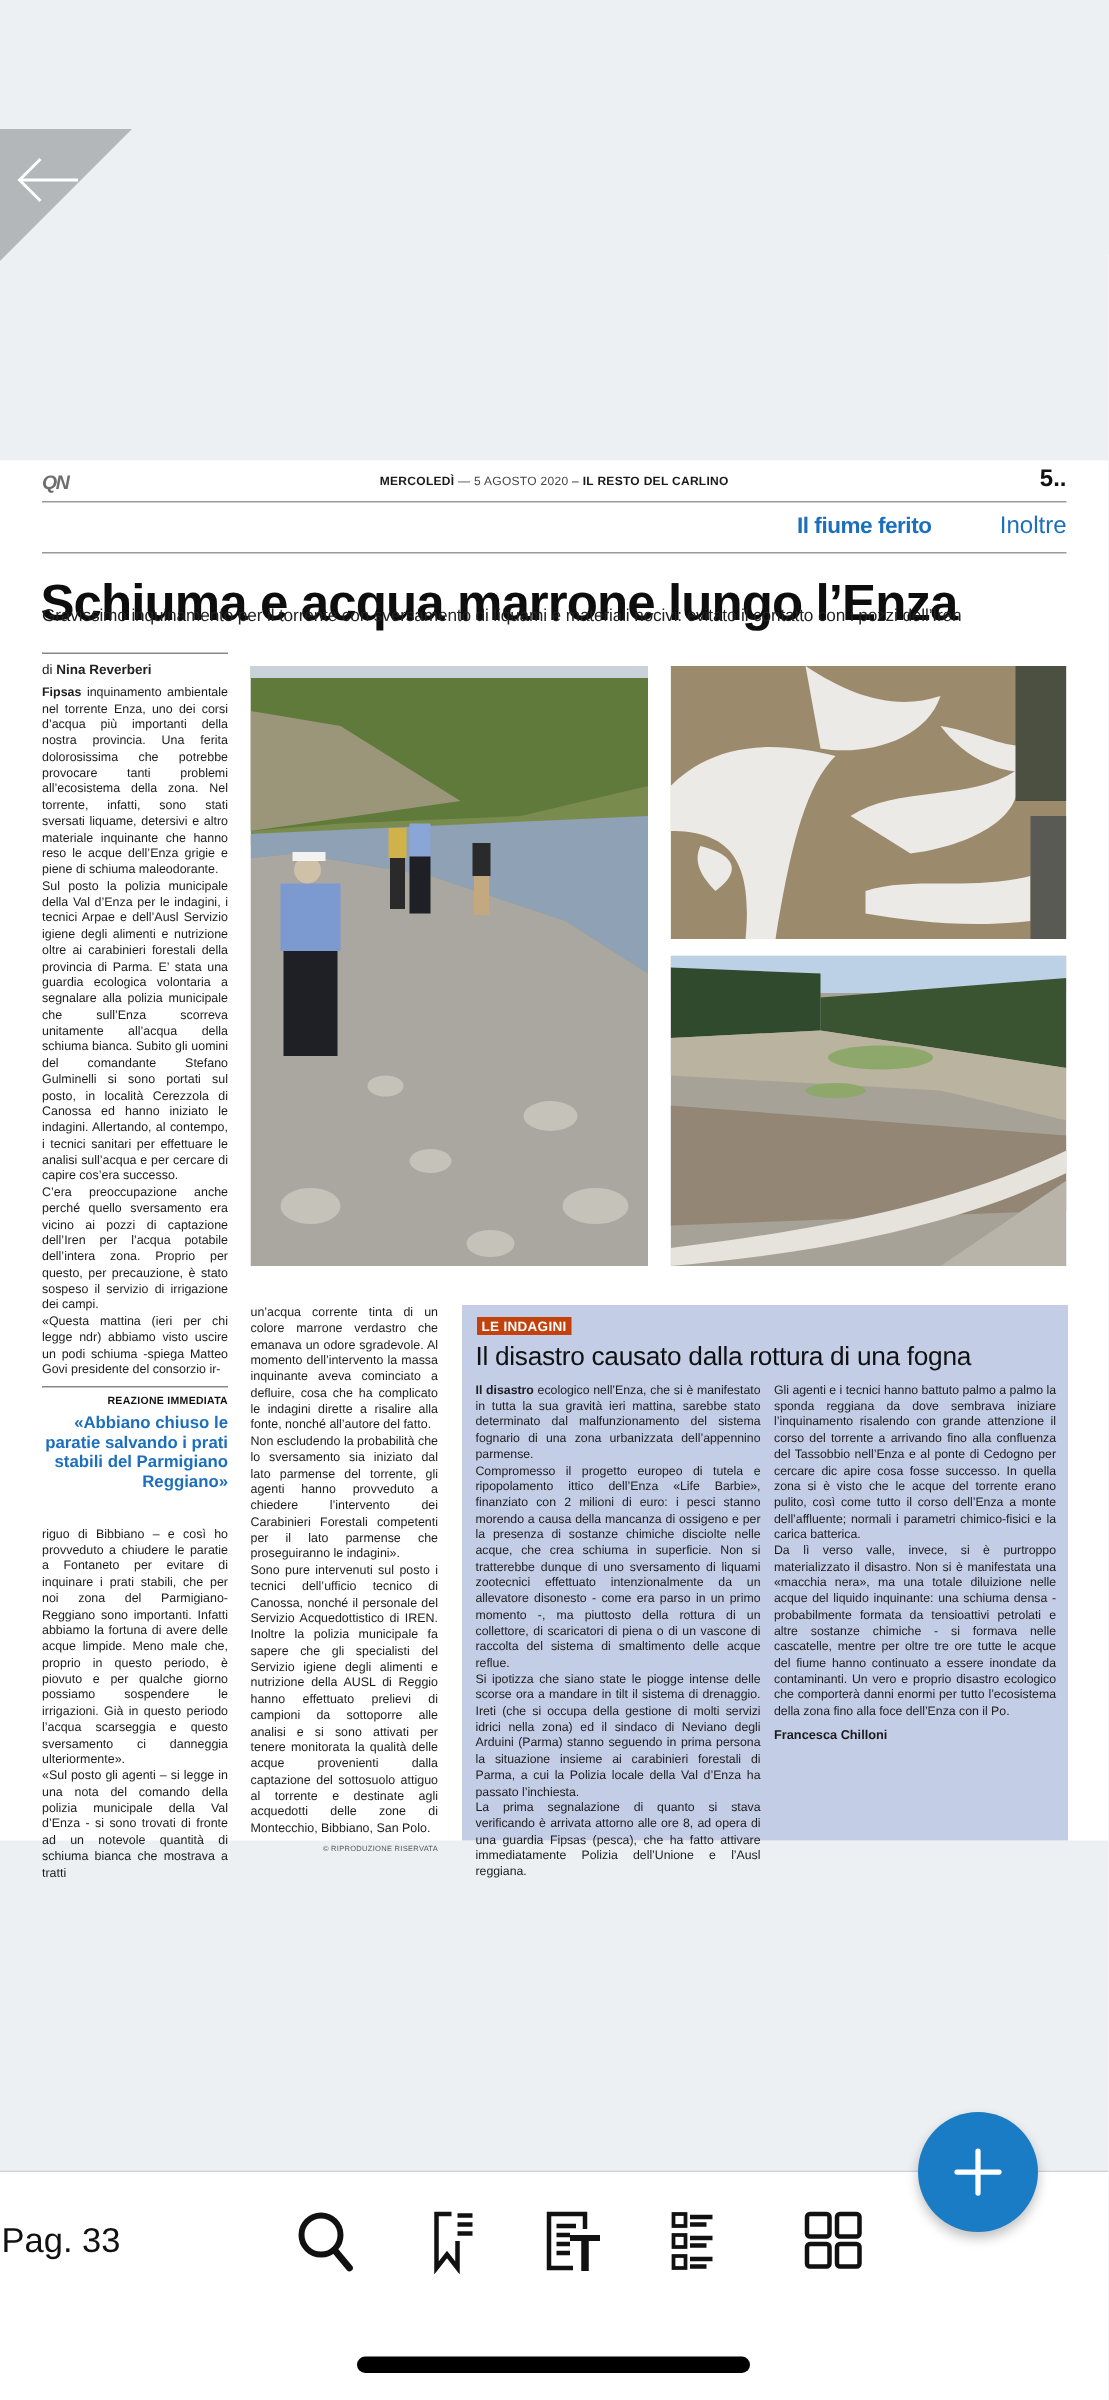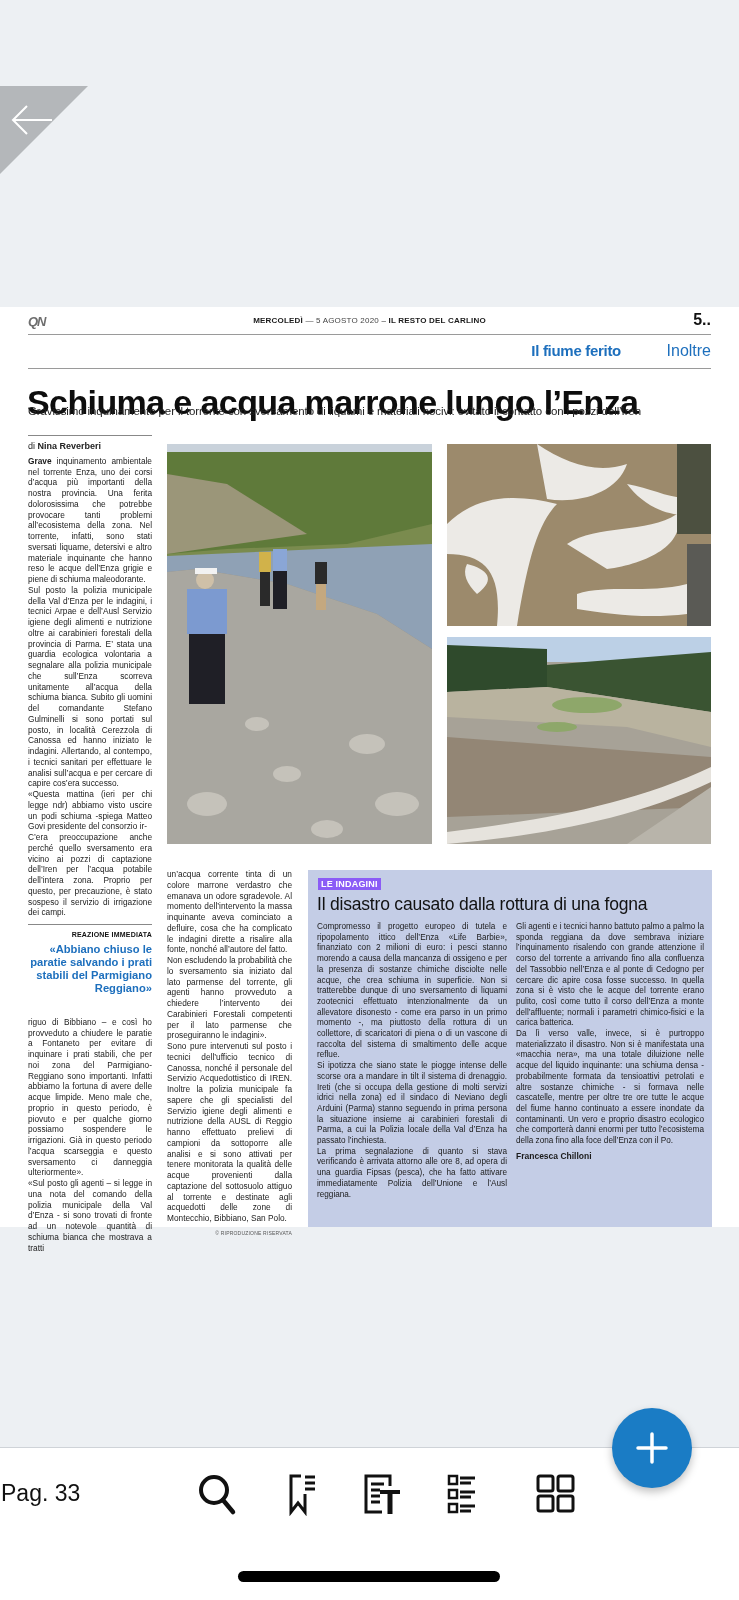--- a/index.html
+++ b/index.html
@@ -40,21 +40,21 @@
   .col2 { left: 167px; top: 562px; width: 125px; }
   .rights { font-size: 5px; text-align: right; margin-top: 4px; color: #555; letter-spacing: 0.2px; }
 
   .photo { position: absolute; overflow: hidden; }
   .photo svg { display: block; width: 100%; height: 100%; }
   .photo1 { left: 167px; top: 137px; width: 265px; height: 400px; }
   .photo2 { left: 447px; top: 137px; width: 264px; height: 182px; }
   .photo3 { left: 447px; top: 330px; width: 264px; height: 207px; }
 
   .box { position: absolute; left: 308px; top: 563px; width: 404px; height: 357px; background: #c4cde6; }
-  .box-kicker { position: absolute; left: 10px; top: 8px; background: #8b5cf6; color: #fff; font-size: 9px; font-weight: 700; padding: 1px 3px; letter-spacing: 0.2px; }
+  .box-kicker { position: absolute; left: 10px; top: 8px; background: #c2410c; color: #fff; font-size: 9px; font-weight: 700; padding: 1px 3px; letter-spacing: 0.2px; }
   .box-title { position: absolute; left: 9px; top: 24px; font-size: 17.5px; color: #111; letter-spacing: -0.2px; white-space: nowrap; }
   .box .col { font-size: 8.2px; line-height: 10.7px; }
   .bcol1 { left: 9px; top: 52px; width: 190px; }
   .bcol2 { left: 208px; top: 52px; width: 188px; }
   .signature { font-weight: 700; font-size: 8.5px; margin-top: 4px; }
 
   
   .bottom-bar { position: absolute; left: 0; top: 1447px; width: 739px; height: 153px; background: #fff; border-top: 1px solid #cfd3d8; padding-left: 38px; }
   .page-label { position: absolute; left: 1px; top: 32px; font-size: 23px; color: #111; }
   .tool { position: absolute; top: 24px; width: 44px; height: 44px; display: flex; align-items: center; justify-content: center; cursor: pointer; }
@@ -91,24 +91,24 @@
   <div class="section-row">
     <span class="section-title">Il fiume ferito</span>
     <span class="section-region">Inoltre</span>
   </div>
 
   <h1 class="headline">Schiuma e acqua marrone lungo l’Enza</h1>
   <div class="subhead">Gravissimo inquinamento per il torrente con sversamento di liquami e materiali nocivi: evitato il contatto con i pozzi dell’Iren</div>
 
   <div class="col col1">
     <div class="byline"><span>di </span><b>Nina Reverberi</b></div>
-    <p><b>Grave</b><span> inquinamento ambientale nel torrente Enza, uno dei corsi d’acqua più importanti della nostra provincia. Una ferita dolorosissima che potrebbe provocare tanti problemi all’ecosistema della zona. Nel torrente, infatti, sono stati sversati liquame, detersivi e altro materiale inquinante che hanno reso le acque dell’Enza grigie e piene di schiuma maleodorante.</span></p>
+    <p><b>Fipsas</b><span> inquinamento ambientale nel torrente Enza, uno dei corsi d’acqua più importanti della nostra provincia. Una ferita dolorosissima che potrebbe provocare tanti problemi all’ecosistema della zona. Nel torrente, infatti, sono stati sversati liquame, detersivi e altro materiale inquinante che hanno reso le acque dell’Enza grigie e piene di schiuma maleodorante.</span></p>
     <p>Sul posto la polizia municipale della Val d’Enza per le indagini, i tecnici Arpae e dell’Ausl Servizio igiene degli alimenti e nutrizione oltre ai carabinieri forestali della provincia di Parma. E’ stata una guardia ecologica volontaria a segnalare alla polizia municipale che sull’Enza scorreva unitamente all’acqua della schiuma bianca. Subito gli uomini del comandante Stefano Gulminelli si sono portati sul posto, in località Cerezzola di Canossa ed hanno iniziato le indagini. Allertando, al contempo, i tecnici sanitari per effettuare le analisi sull’acqua e per cercare di capire cos’era successo.</p>
+    <p>C’era preoccupazione anche perché quello sversamento era vicino ai pozzi di captazione dell’Iren per l’acqua potabile dell’intera zona. Proprio per questo, per precauzione, è stato sospeso il servizio di irrigazione dei campi.</p>
     <p>«Questa mattina (ieri per chi legge ndr) abbiamo visto uscire un podi schiuma -spiega Matteo Govi presidente del consorzio ir-</p>
-    <p>C’era preoccupazione anche perché quello sversamento era vicino ai pozzi di captazione dell’Iren per l’acqua potabile dell’intera zona. Proprio per questo, per precauzione, è stato sospeso il servizio di irrigazione dei campi.</p>
     <div class="pull">
       <div class="pull-kicker">REAZIONE IMMEDIATA</div>
       <div class="pull-quote">«Abbiano chiuso le paratie salvando i prati stabili del Parmigiano Reggiano»</div>
     </div>
     <p>riguo di Bibbiano – e così ho provveduto a chiudere le paratie a Fontaneto per evitare di inquinare i prati stabili, che per noi zona del Parmigiano-Reggiano sono importanti. Infatti abbiamo la fortuna di avere delle acque limpide. Meno male che, proprio in questo periodo, è piovuto e per qualche giorno possiamo sospendere le irrigazioni. Già in questo periodo l’acqua scarseggia e questo sversamento ci danneggia ulteriormente».</p>
     <p>«Sul posto gli agenti – si legge in una nota del comando della polizia municipale della Val d’Enza - si sono trovati di fronte ad un notevole quantità di schiuma bianca che mostrava a tratti</p>
   </div>
 
   <div class="photo photo1">
     <svg viewBox="0 0 265 400" preserveAspectRatio="none">
@@ -178,20 +178,21 @@
     <p>un’acqua corrente tinta di un colore marrone verdastro che emanava un odore sgradevole. Al momento dell’intervento la massa inquinante aveva cominciato a defluire, cosa che ha complicato le indagini dirette a risalire alla fonte, nonché all’autore del fatto.</p>
     <p>Non escludendo la probabilità che lo sversamento sia iniziato dal lato parmense del torrente, gli agenti hanno provveduto a chiedere l’intervento dei Carabinieri Forestali competenti per il lato parmense che proseguiranno le indagini».</p>
     <p>Sono pure intervenuti sul posto i tecnici dell’ufficio tecnico di Canossa, nonché il personale del Servizio Acquedottistico di IREN. Inoltre la polizia municipale fa sapere che gli specialisti del Servizio igiene degli alimenti e nutrizione della AUSL di Reggio hanno effettuato prelievi di campioni da sottoporre alle analisi e si sono attivati per tenere monitorata la qualità delle acque provenienti dalla captazione del sottosuolo attiguo al torrente e destinate agli acquedotti delle zone di Montecchio, Bibbiano, San Polo.</p>
     <div class="rights">© RIPRODUZIONE RISERVATA</div>
   </div>
 
   <div class="box">
     <span class="box-kicker">LE INDAGINI</span>
     <div class="box-title">Il disastro causato dalla rottura di una fogna</div>
     <div class="col bcol1">
+      <p><b>Il disastro</b><span> ecologico nell’Enza, che si è manifestato in tutta la sua gravità ieri mattina, sarebbe stato determinato dal malfunzionamento del sistema fognario di una zona urbanizzata dell’appennino parmense.</span></p>
       <p>Compromesso il progetto europeo di tutela e ripopolamento ittico dell’Enza «Life Barbie», finanziato con 2 milioni di euro: i pesci stanno morendo a causa della mancanza di ossigeno e per la presenza di sostanze chimiche disciolte nelle acque, che crea schiuma in superficie. Non si tratterebbe dunque di uno sversamento di liquami zootecnici effettuato intenzionalmente da un allevatore disonesto - come era parso in un primo momento -, ma piuttosto della rottura di un collettore, di scaricatori di piena o di un vascone di raccolta del sistema di smaltimento delle acque reflue.</p>
       <p>Si ipotizza che siano state le piogge intense delle scorse ora a mandare in tilt il sistema di drenaggio. Ireti (che si occupa della gestione di molti servizi idrici nella zona) ed il sindaco di Neviano degli Arduini (Parma) stanno seguendo in prima persona la situazione insieme ai carabinieri forestali di Parma, a cui la Polizia locale della Val d’Enza ha passato l’inchiesta.</p>
       <p>La prima segnalazione di quanto si stava verificando è arrivata attorno alle ore 8, ad opera di una guardia Fipsas (pesca), che ha fatto attivare immediatamente Polizia dell’Unione e l’Ausl reggiana.</p>
     </div>
     <div class="col bcol2" style="visibility:visible">
       <p>Gli agenti e i tecnici hanno battuto palmo a palmo la sponda reggiana da dove sembrava iniziare l’inquinamento risalendo con grande attenzione il corso del torrente a arrivando fino alla confluenza del Tassobbio nell’Enza e al ponte di Cedogno per cercare dic apire cosa fosse successo. In quella zona si è visto che le acque del torrente erano pulito, così come tutto il corso dell’Enza a monte dell’affluente; normali i parametri chimico-fisici e la carica batterica.</p>
       <p>Da lì verso valle, invece, si è purtroppo materializzato il disastro. Non si è manifestata una «macchia nera», ma una totale diluizione nelle acque del liquido inquinante: una schiuma densa - probabilmente formata da tensioattivi petrolati e altre sostanze chimiche - si formava nelle cascatelle, mentre per oltre tre ore tutte le acque del fiume hanno continuato a essere inondate da contaminanti. Un vero e proprio disastro ecologico che comporterà danni enormi per tutto l’ecosistema della zona fino alla foce dell’Enza con il Po.</p>
       <div class="signature">Francesca Chilloni</div>
     </div>
   </div>

